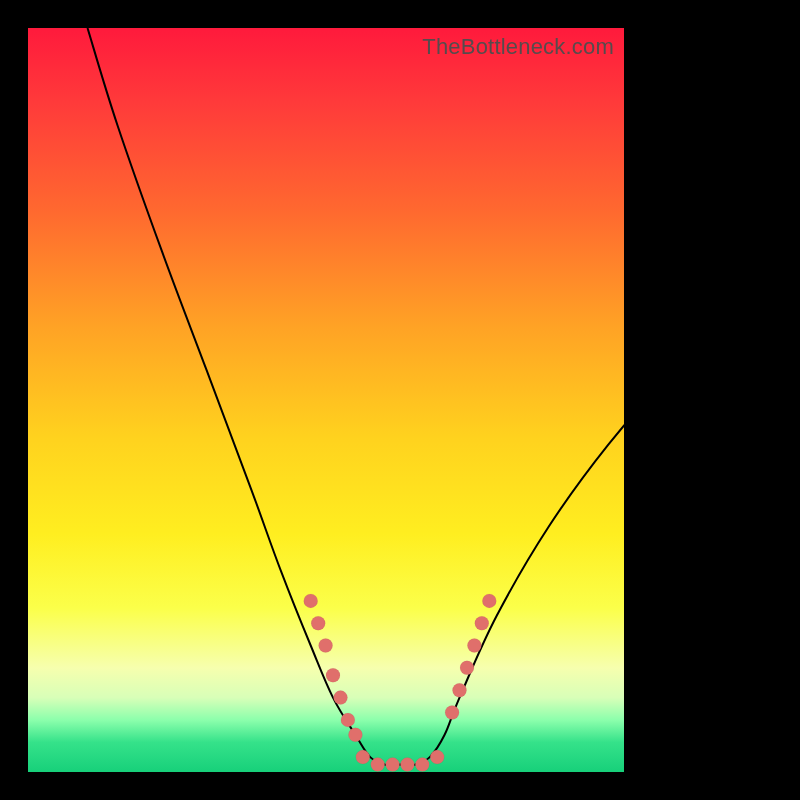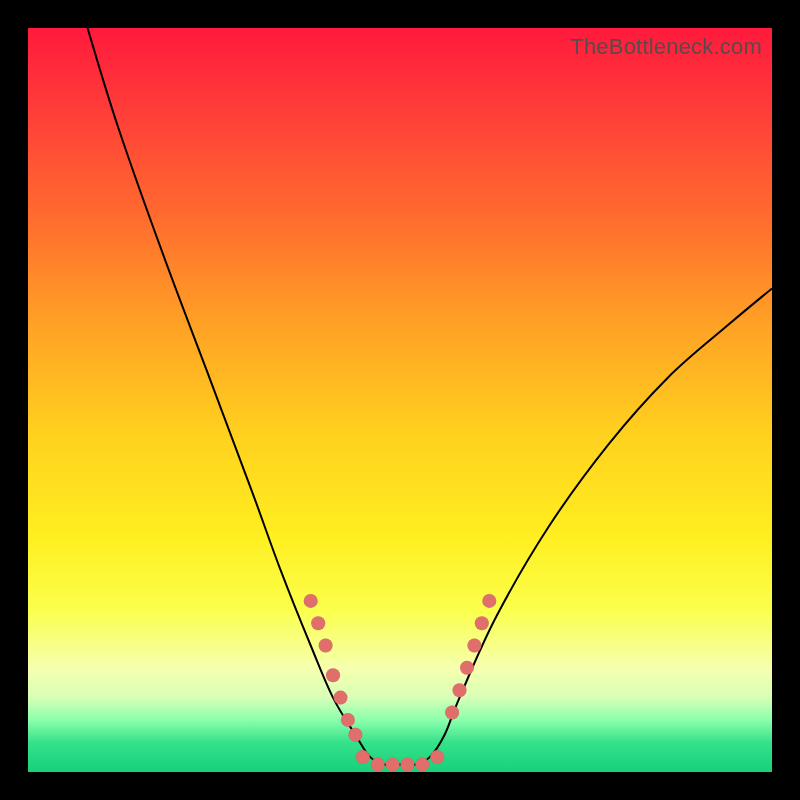--- a/index.html
+++ b/index.html
@@ -8,21 +8,21 @@
     width: 800px;
     height: 800px;
     background: #000;
     overflow: hidden;
     font-family: Arial, Helvetica, sans-serif;
   }
   .frame {
     position: absolute;
     left: 28px;
     top: 28px;
-    width: 744px;
+    width: 596px;
     height: 744px;
     background: linear-gradient(to bottom,
       #ff1a3c 0%,
       #ff3a3a 10%,
       #ff6a2f 25%,
       #ffa225 40%,
       #ffd21e 55%,
       #ffee20 68%,
       #fbff4a 78%,
       #f6ffae 86%,

